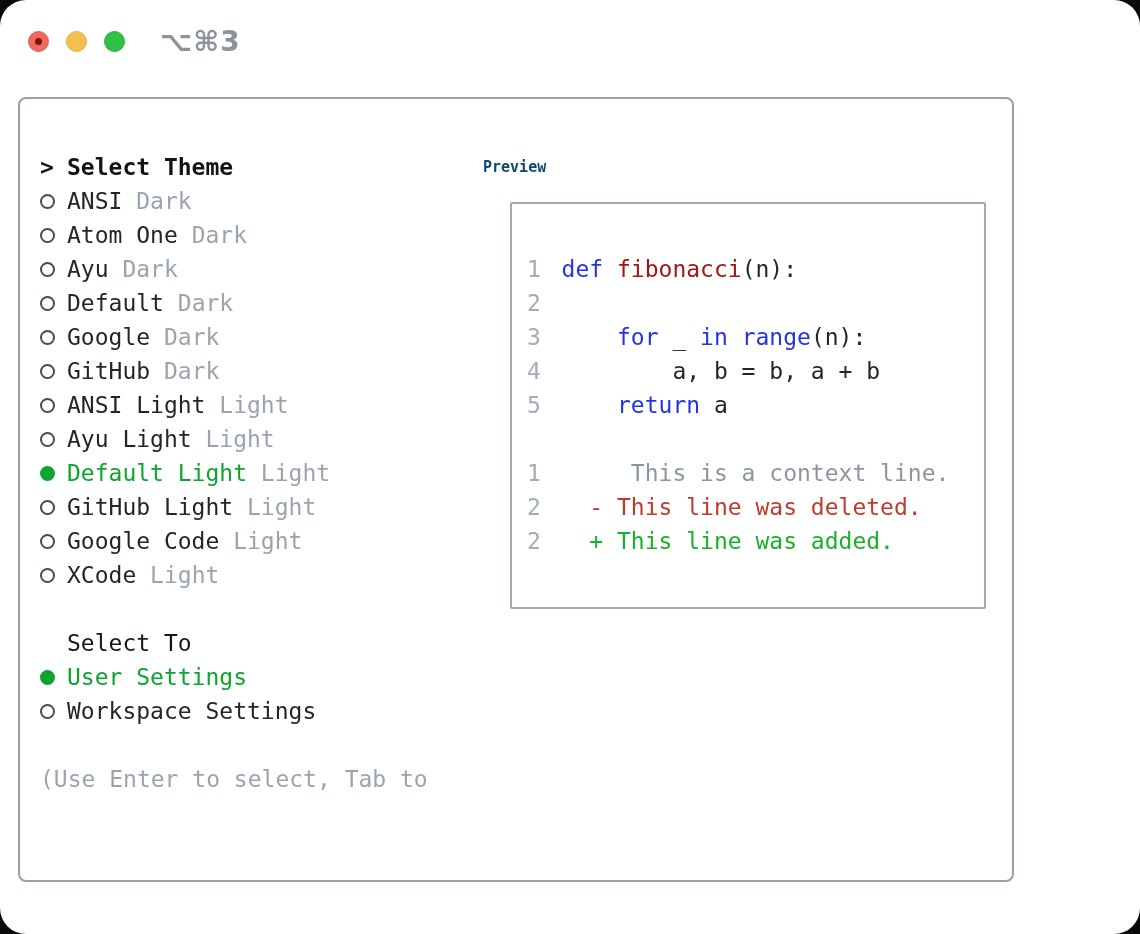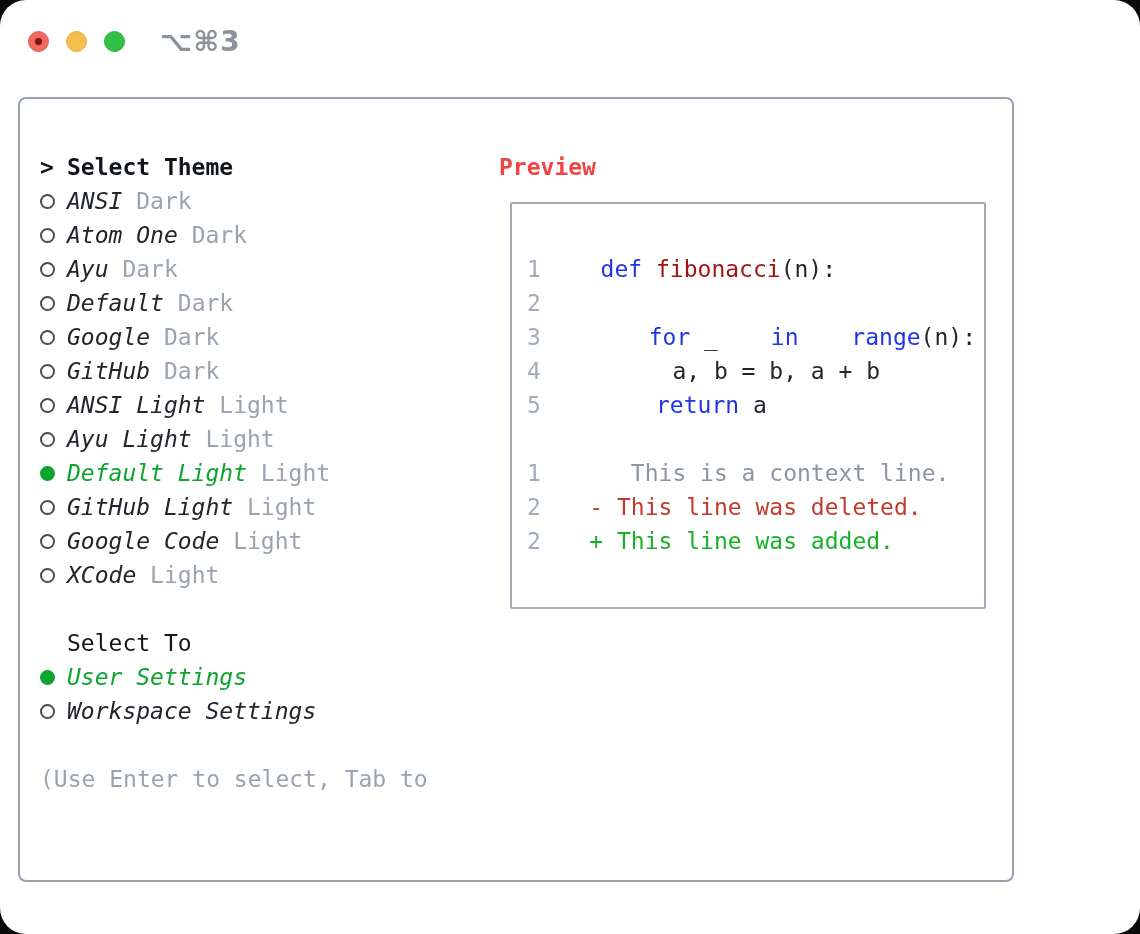--- a/index.html
+++ b/index.html
@@ -43,39 +43,39 @@
     position:absolute;left:18px;top:97px;width:996px;height:785px;
     border:2px solid var(--border-gray);border-radius:8px;background:#fff;
   }
   .left-col{position:absolute;left:20px;top:51px;width:450px;}
   .row{height:34px;display:flex;align-items:center;font-size:23px;color:var(--text-dark);white-space:pre;}
   .marker{width:27px;flex:0 0 27px;display:flex;align-items:center;}
   .prefix{font-weight:bold;color:#101418;}
   .title-text{font-weight:bold;color:#101418;}
   .radio{width:15px;height:15px;border-radius:50%;border:2px solid #474d55;background:transparent;}
   .radio.selected{background:var(--select-green);border-color:var(--select-green);}
-  .theme-name{color:var(--text-dark);font-style:italic;}
+  .theme-name{color:var(--text-dark);}
   .theme-name.selected{color:var(--select-green);}
   .variant{color:var(--muted-gray);margin-left:1ch;}
   .spacer{height:34px;}
   .hint-line{height:34px;display:flex;align-items:center;font-size:23px;color:var(--muted-gray);white-space:pre;}
   
   .preview-title{
-    position:absolute;left:479px;top:51px;height:34px;display:flex;align-items:center;
-    font-size:23px;font-weight:bold;color:#ef4444;
+    position:absolute;left:463px;top:51px;height:34px;display:flex;align-items:center;
+    font-size:15px;font-weight:bold;color:#0c4a6e;
   }
   .preview-box{
     position:absolute;left:490px;top:103px;width:476px;height:407px;
     border:2px solid #a2aab4;border-radius:2px;background:#fff;
   }
   .code{position:absolute;left:15px;top:48px;right:8px;}
   .code-line{height:34px;display:flex;align-items:center;font-size:23px;white-space:pre;}
   .ln{display:inline-block;width:2.5ch;color:var(--line-number);}
   .seg-plain{color:var(--text-dark);}
-  .seg-keyword{color:var(--keyword-blue);margin-left:39px;}
+  .seg-keyword{color:var(--keyword-blue);}
   .seg-function{color:var(--function-red);}
   .seg-context{color:var(--context-gray);}
   .seg-deleted{color:var(--deleted-red);text-align:right;}
   .seg-added{color:var(--added-green);}
 </style>
 </head>
 <body>
 
 <div class="window">
 

